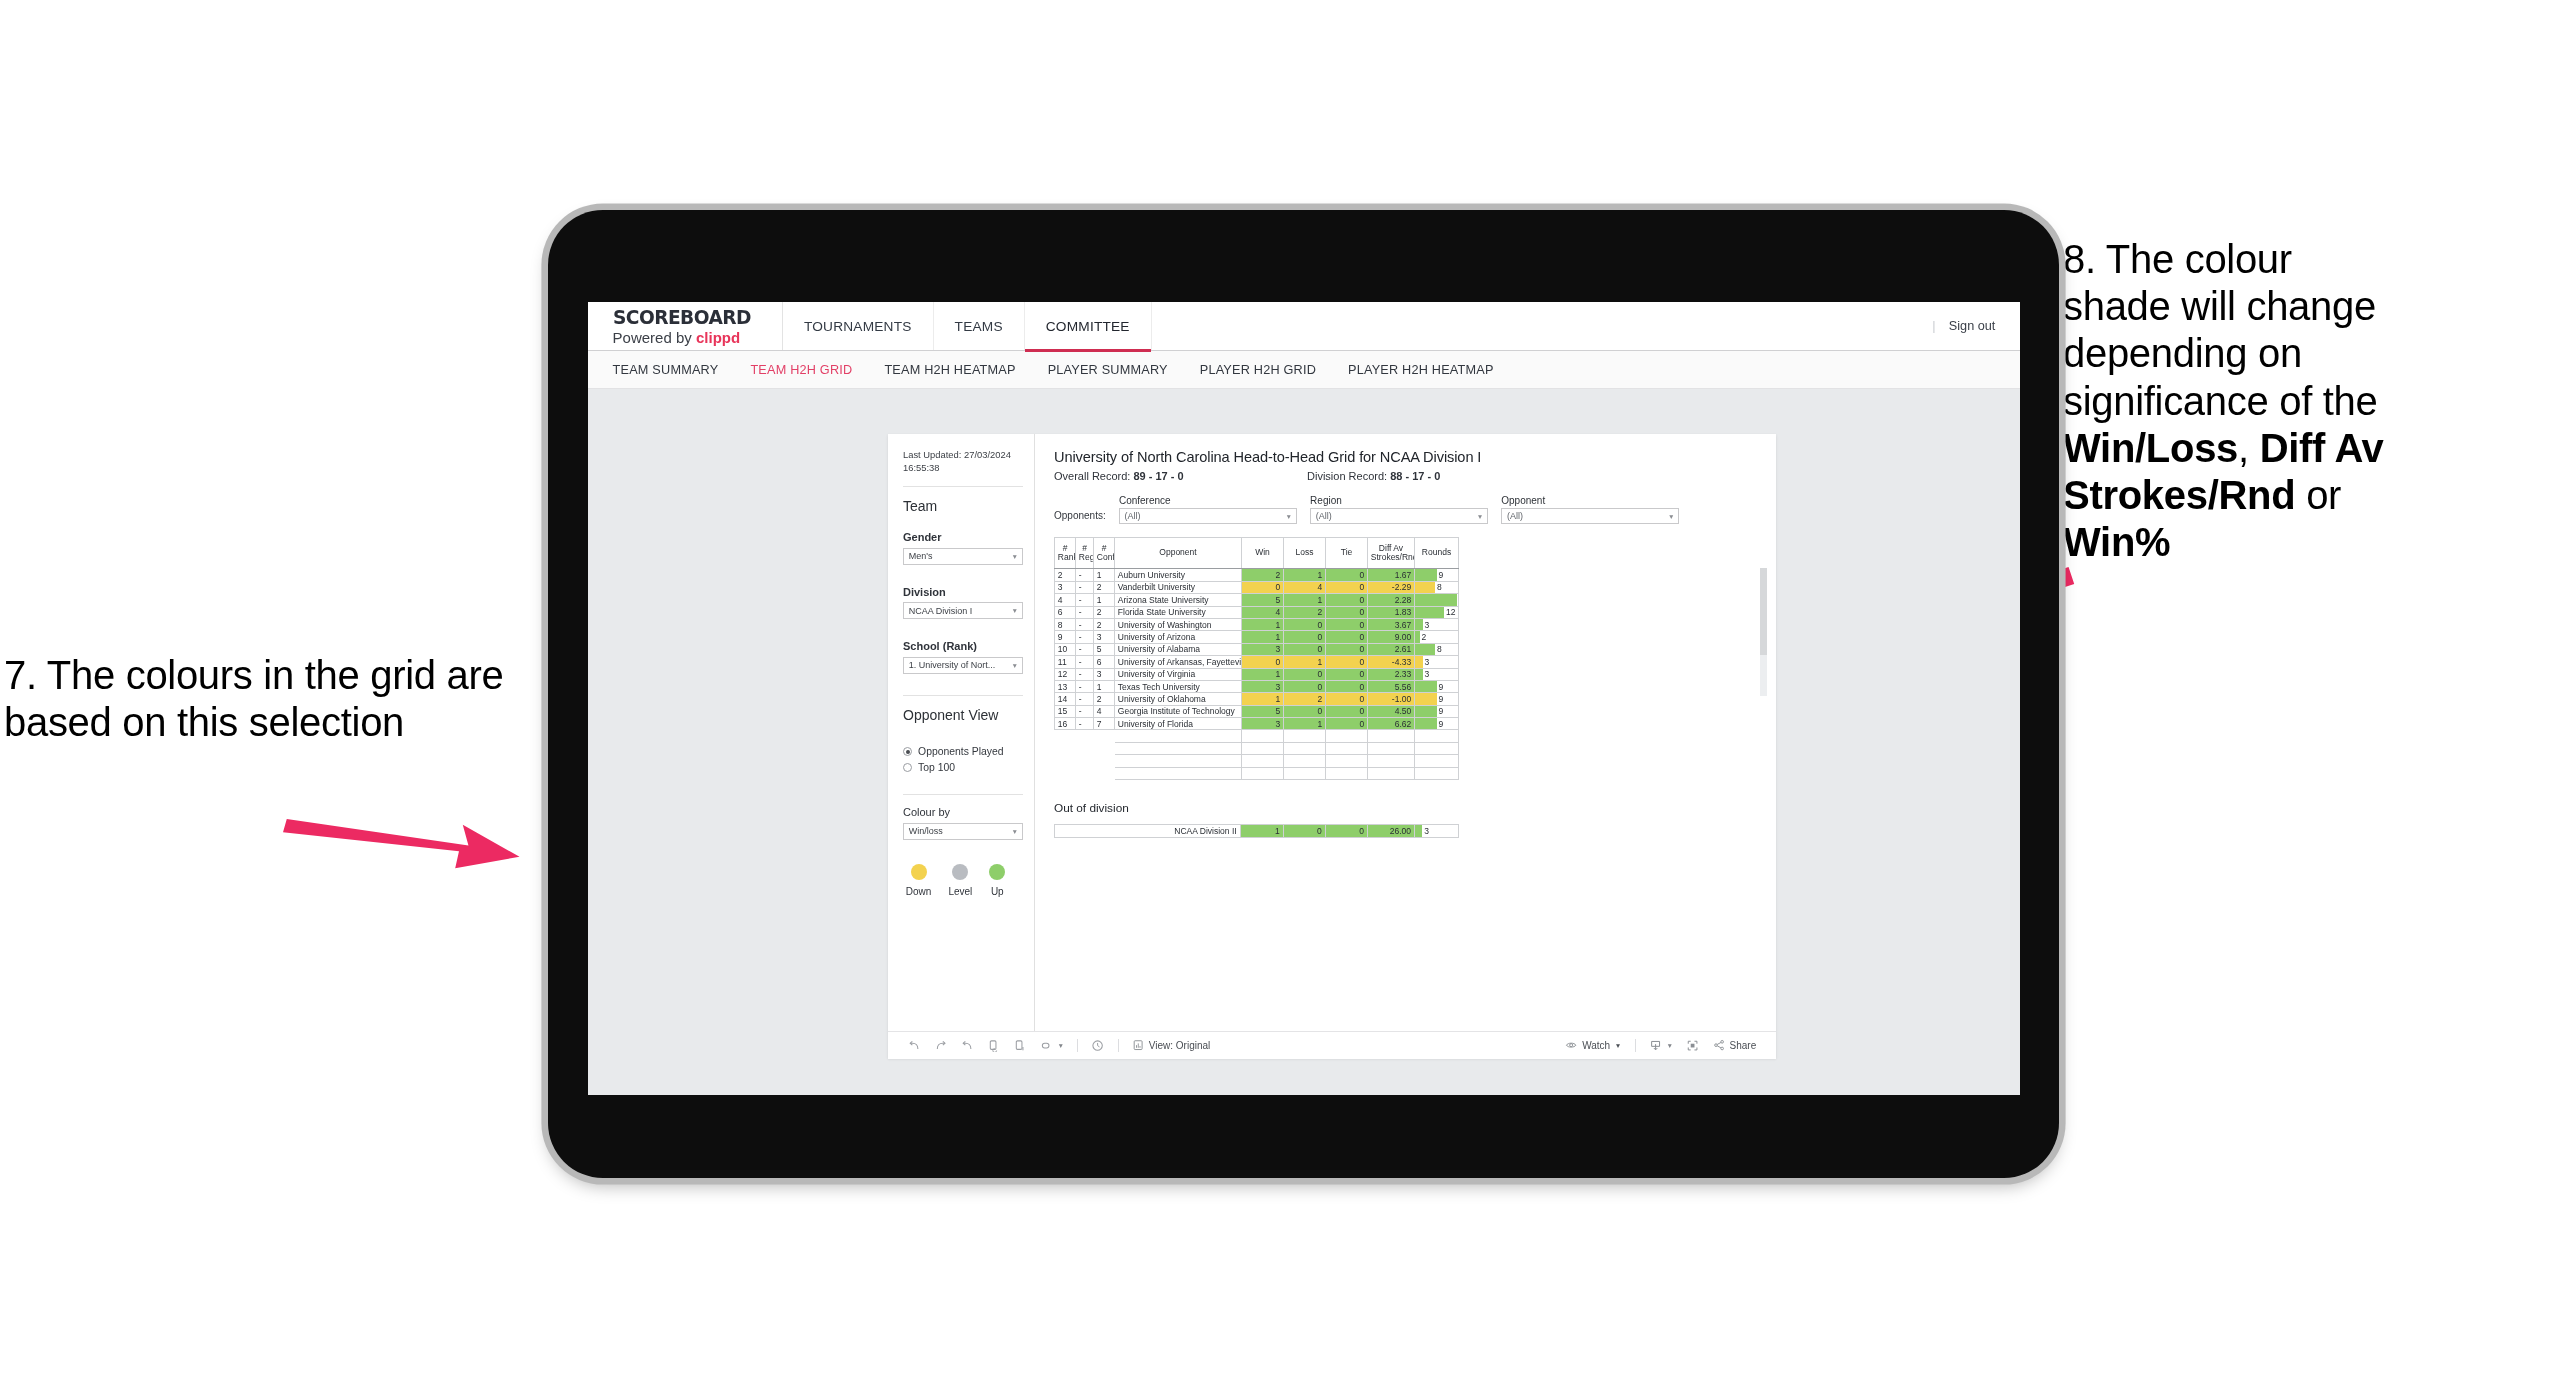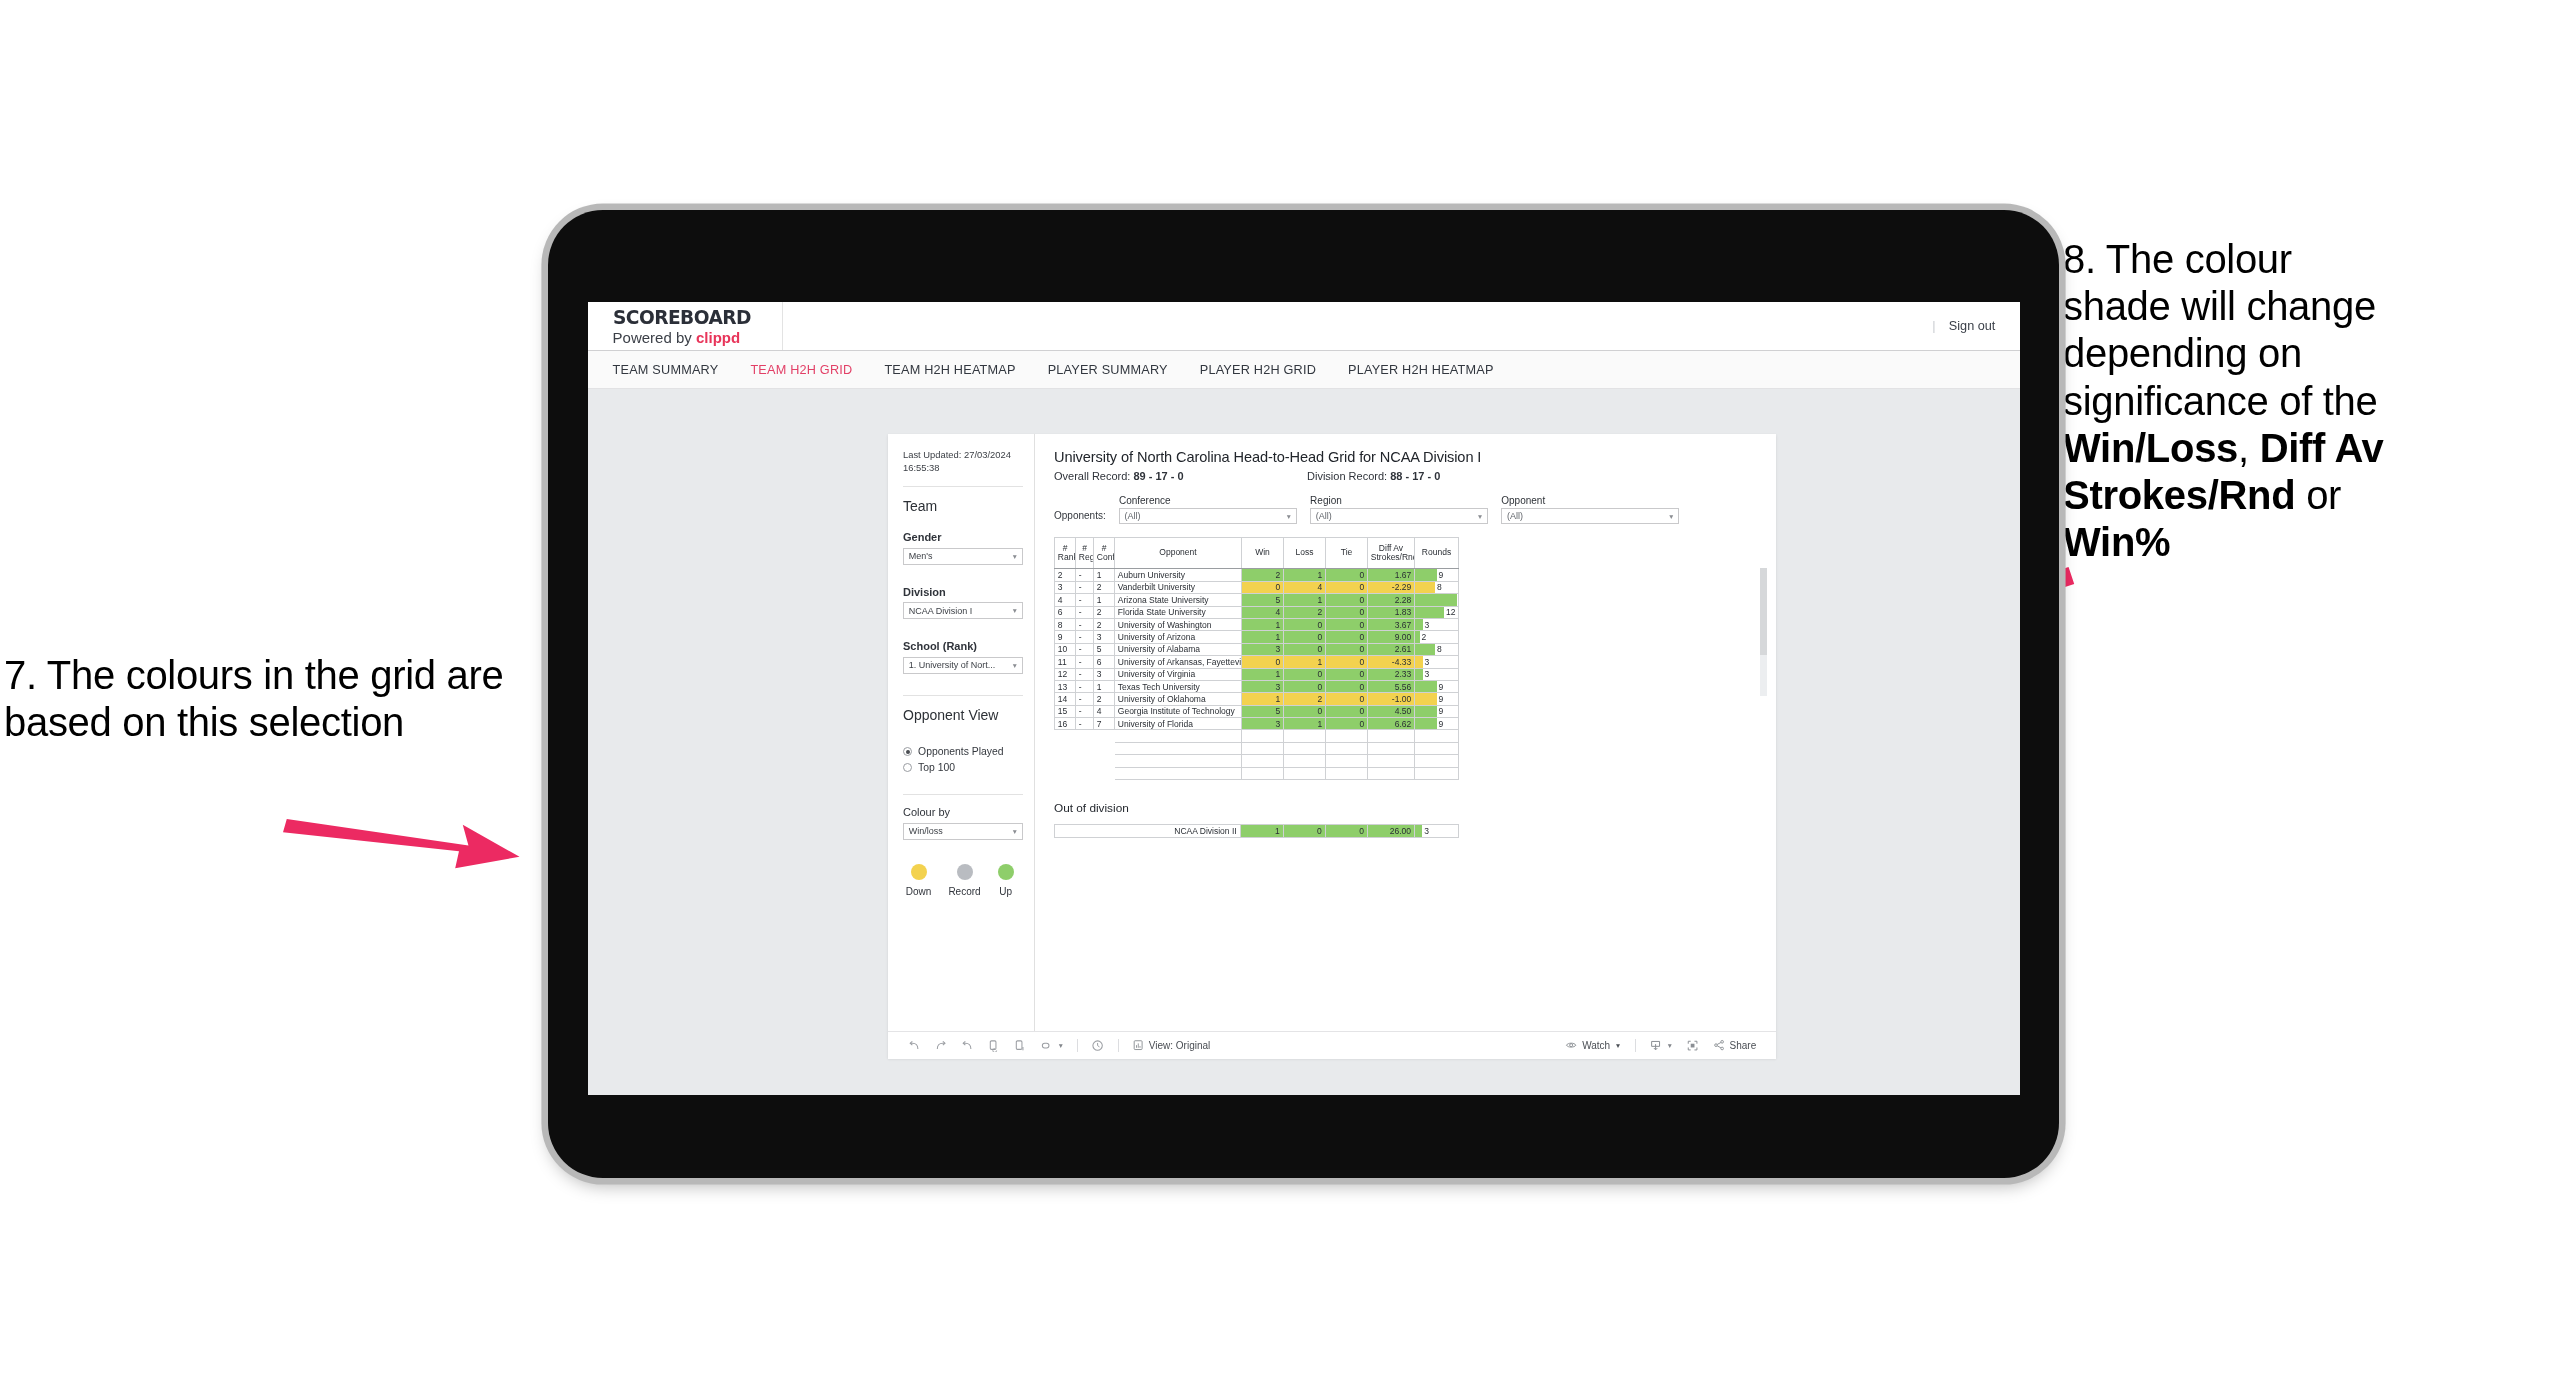--- a/index.html
+++ b/index.html
@@ -237,20 +237,25 @@
   </svg>
 
   <div id="device">
     <div id="screen">
 
       <div id="appbar">
         <div id="brand">
           <div class="wordmark">SCOREBOARD</div>
           <div class="powered"><span>Powered by </span><span class="clippd">clippd</span></div>
         </div>
+        <div class="topnav">
+          <div class="topnav-item">TOURNAMENTS</div>
+          <div class="topnav-item">TEAMS</div>
+          <div class="topnav-item active">COMMITTEE</div>
+        </div>
         <div id="signout-wrap">
           <span class="sep">|</span>
           <span>Sign out</span>
         </div>
       </div>
 
       <div id="subnav">
         <div class="subnav-item">TEAM SUMMARY</div>
         <div class="subnav-item active">TEAM H2H GRID</div>
         <div class="subnav-item">TEAM H2H HEATMAP</div>
@@ -306,21 +311,21 @@
                 <span class="car">▼</span>
               </div>
 
               <div id="legend">
                 <div class="leg">
                   <div class="dot" style="background:#f3d24f"></div>
                   <span>Down</span>
                 </div>
                 <div class="leg">
                   <div class="dot" style="background:#b9bcc1"></div>
-                  <span>Record</span>
+                  <span>Level</span>
                 </div>
                 <div class="leg">
                   <div class="dot" style="background:#8ece6a"></div>
                   <span>Up</span>
                 </div>
               </div>
             </div>
 
             <div id="content">
               <div id="viz-title">University of North Carolina Head-to-Head Grid for NCAA Division I</div>

